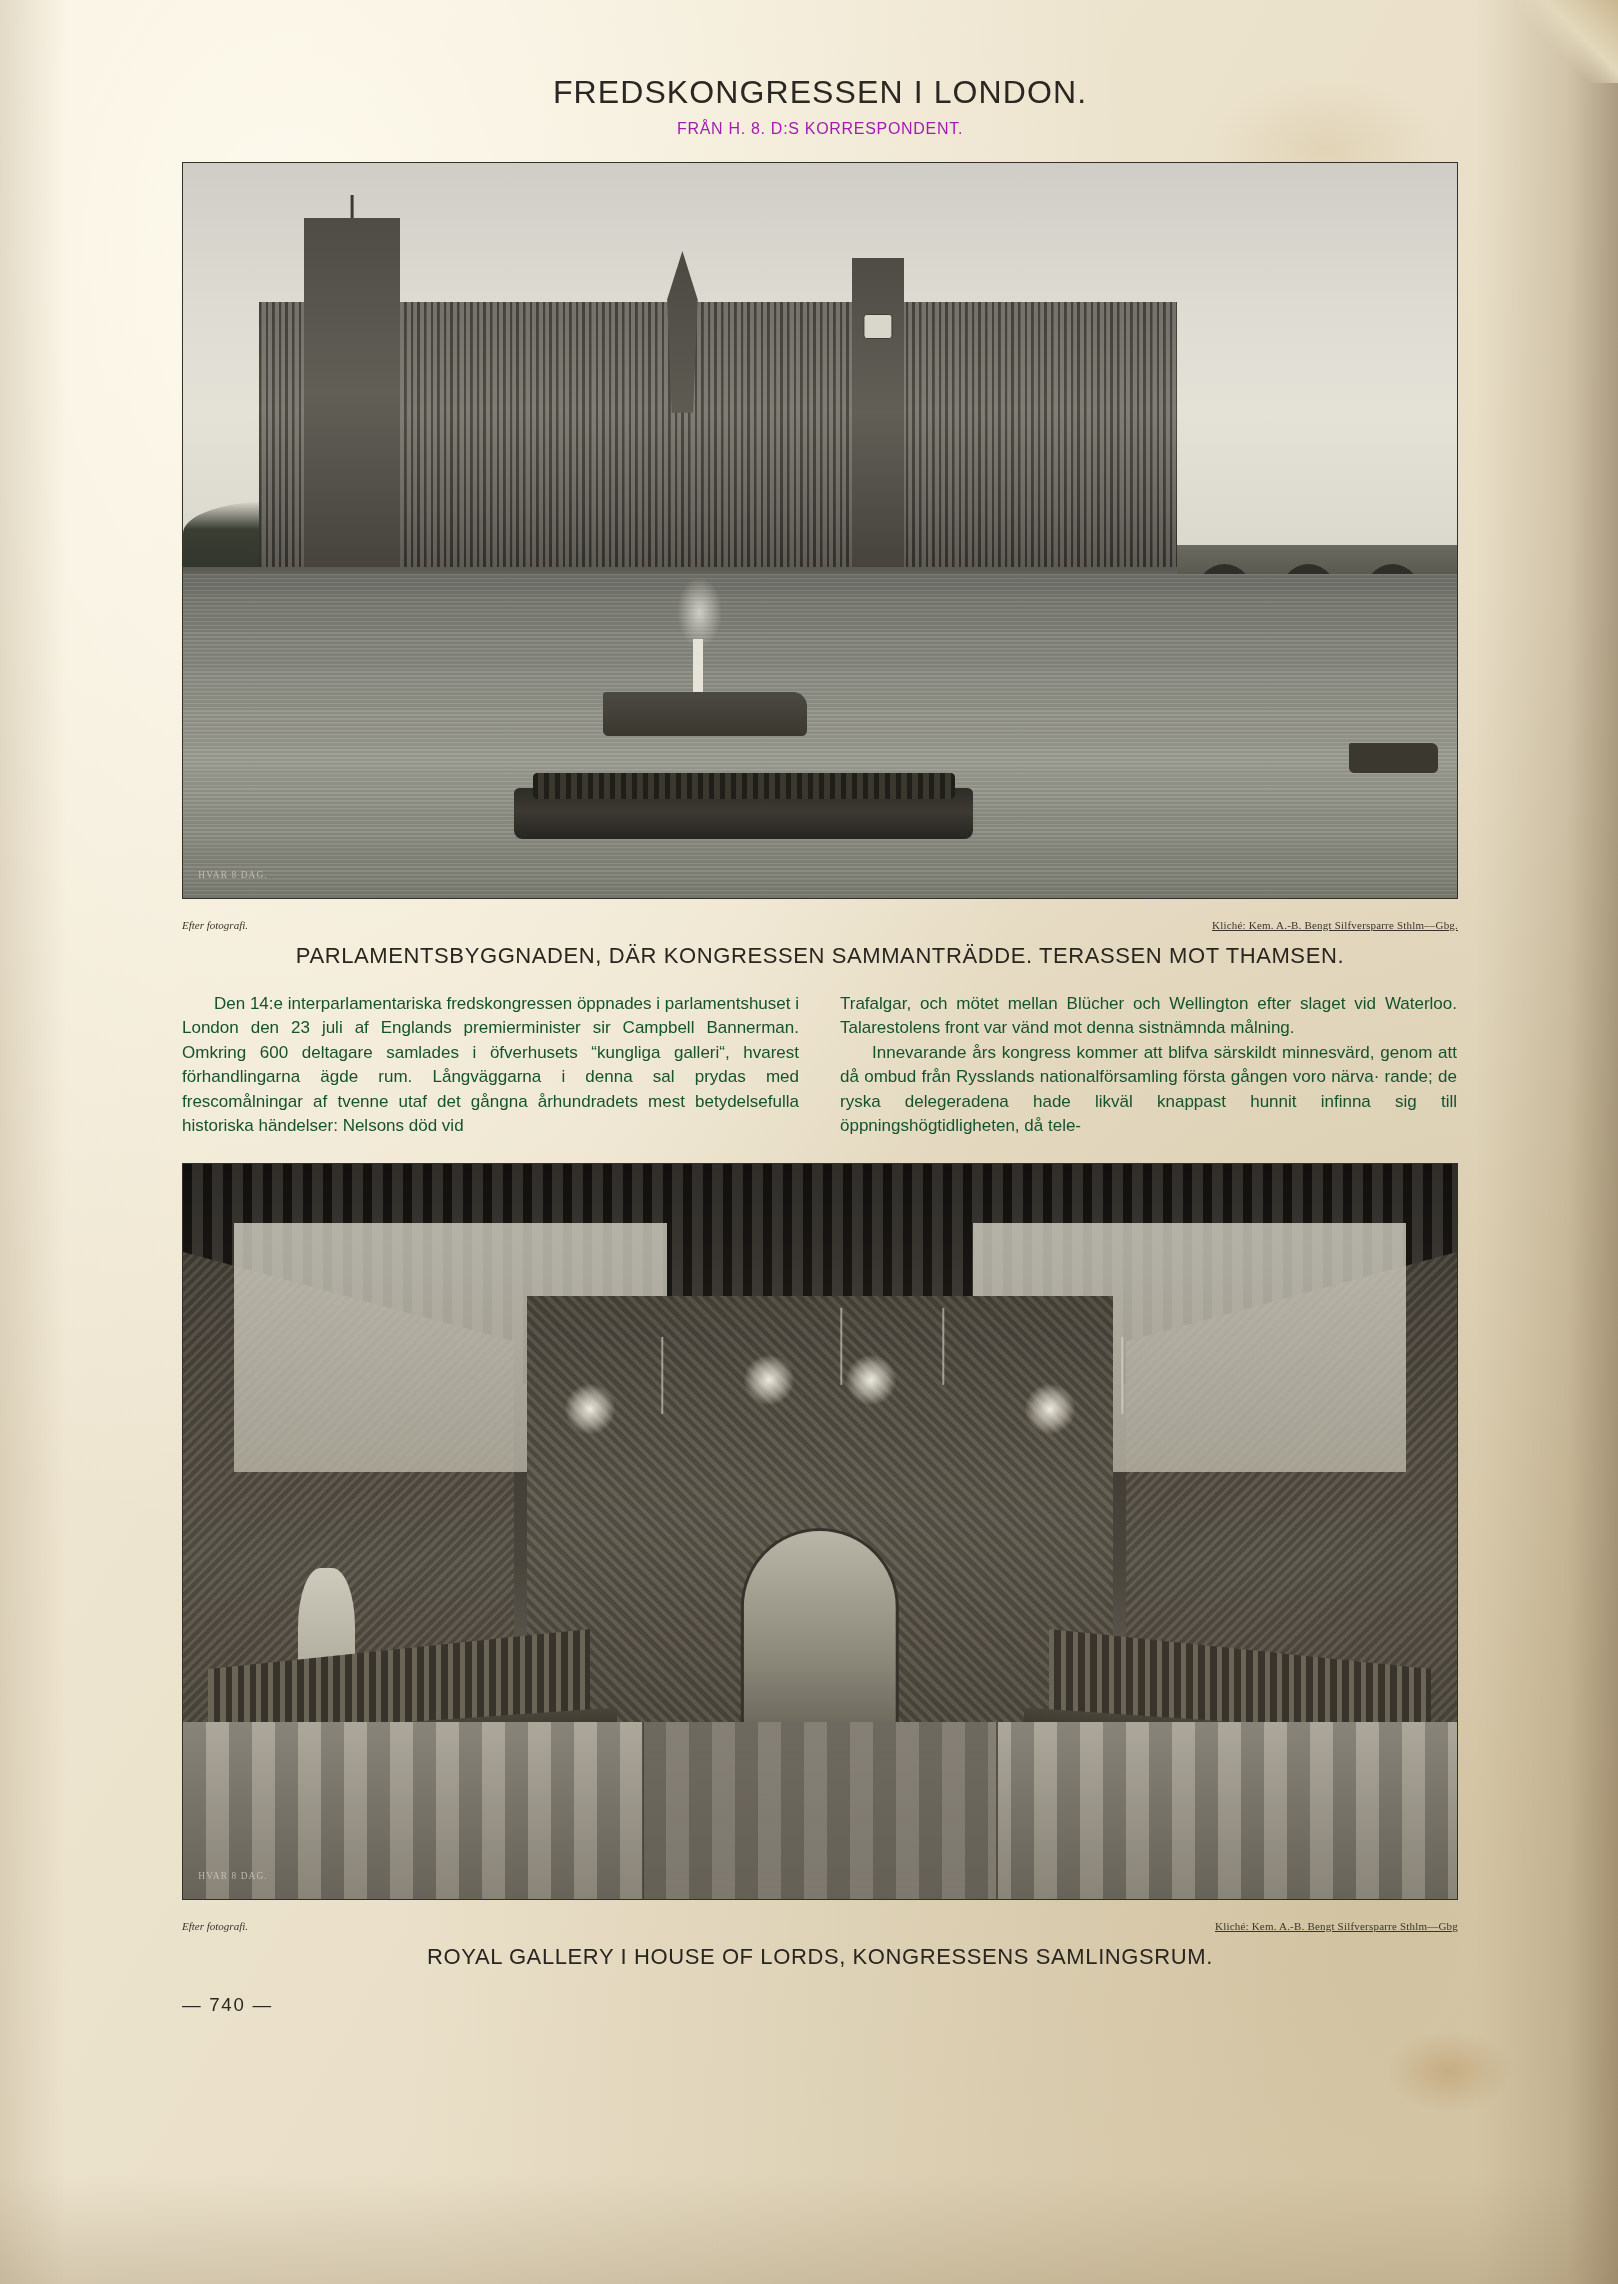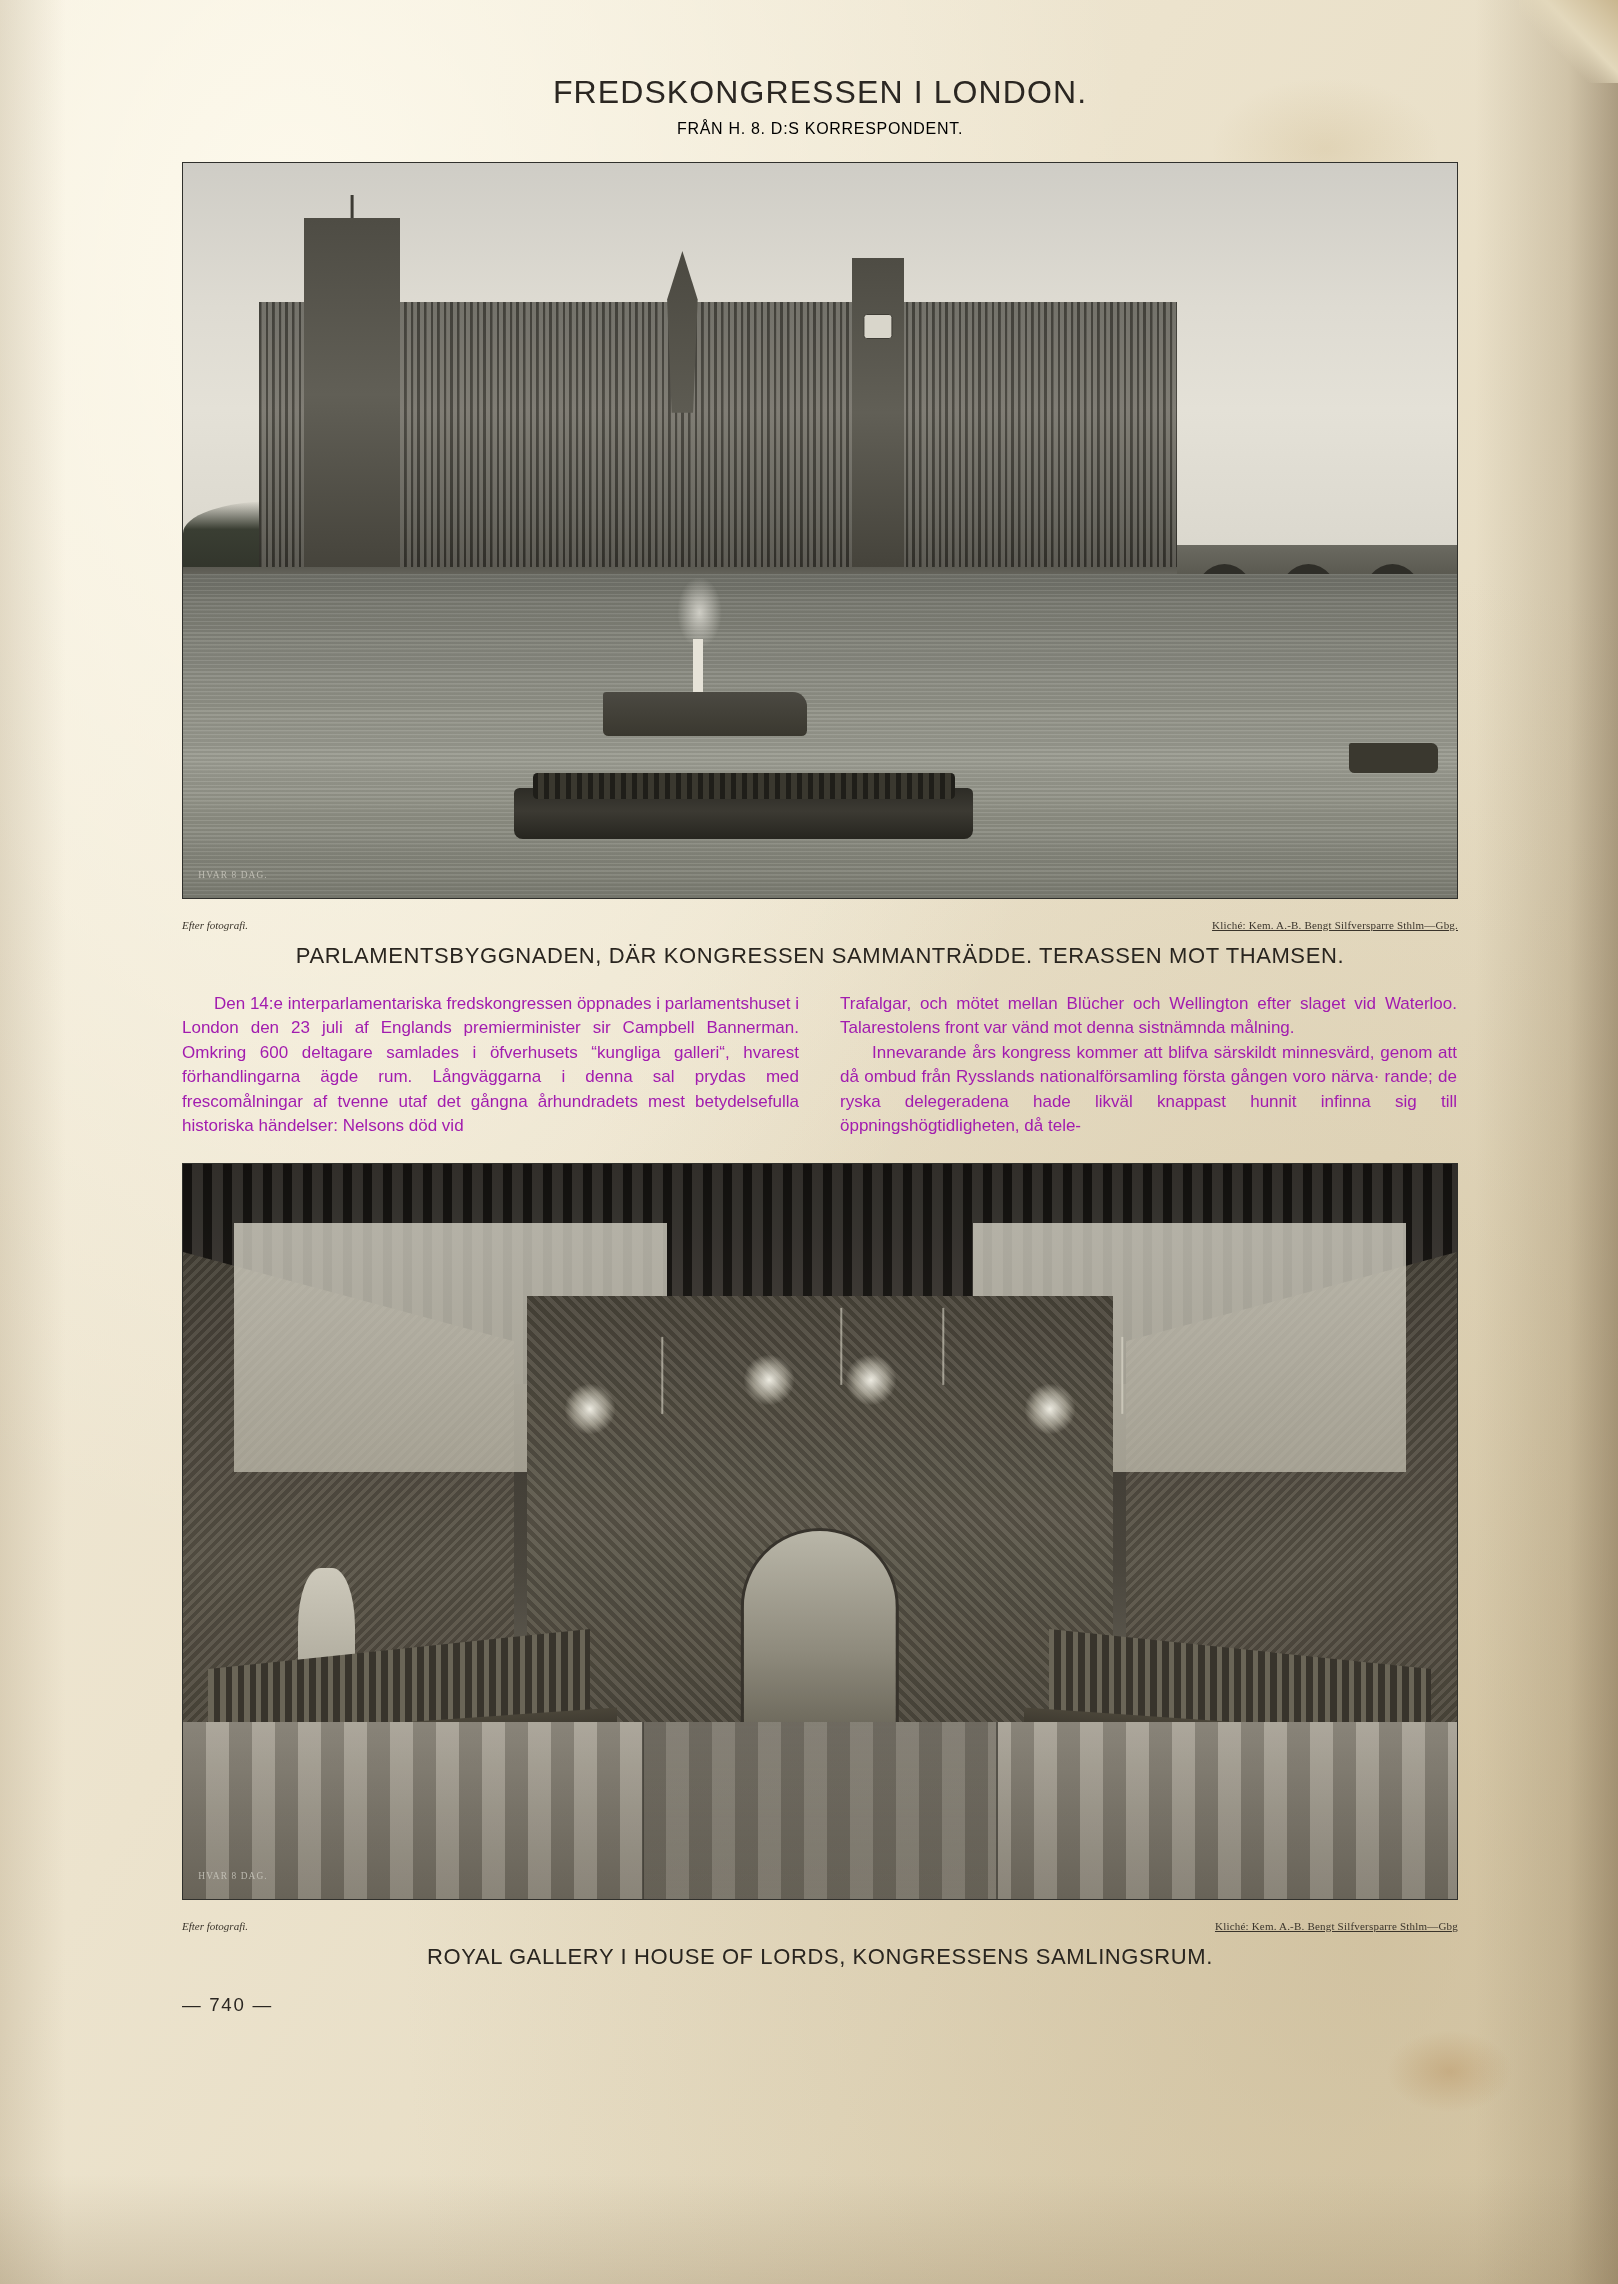--- a/index.html
+++ b/index.html
@@ -71,21 +71,21 @@
     letter-spacing: 1.1px;
     color: #2b2722;
     font-weight: 400;
     margin: 8px;
     padding: 0;
   }
   .subtitle {
     text-align: center;
     font-size: 16px;
     letter-spacing: 0.7px;
-    color: #000000;
+    color: #a21caf;
     margin-top: 8.8px;
   }
 
   
   .figure {
     margin-top: 24px;
   }
   .photo {
     position: relative;
     width: 1276px;
@@ -131,21 +131,21 @@
   
   .columns {
     display: flex;
     gap: 41px;
     margin-top: 23px;
   }
   .col {
     width: 617px;
     font-size: 17px;
     line-height: 1.44;
-    color: #a21caf;
+    color: #14532d;
     text-align: justify;
   }
   .col p {
     margin: 0;
   }
   .col p + p {
     margin-top: 0;
   }
   .indent { text-indent: 32px; }
 

